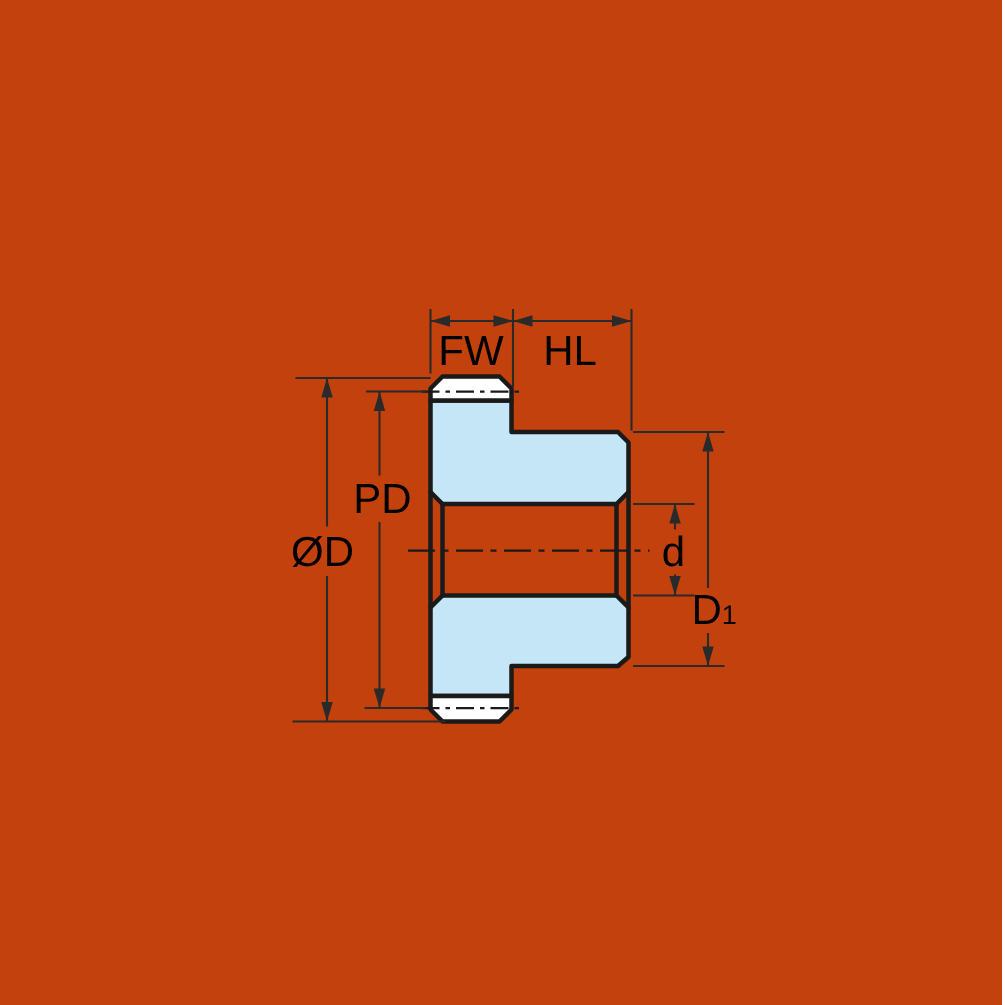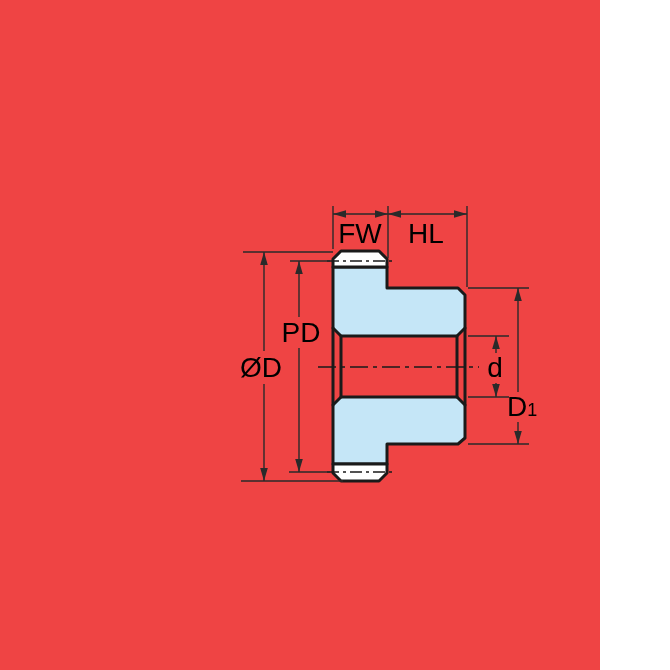--- a/index.html
+++ b/index.html
@@ -6,24 +6,23 @@
     margin: 0;
     padding: 0;
     background: #ffffff;
     width: 670px;
     height: 670px;
     overflow: hidden;
     font-family: "Liberation Sans", sans-serif;
   }
   #stage {
     position: relative;
-    width: 554px;
+    width: 668px;
     height: 670px;
-    background: #ef4444;
-    padding-left: 46px;
+    background: #c2410c;
   }
   svg { display: block; }
   text {
     font-family: "Liberation Sans", sans-serif;
     fill: #000000;
   }
   .dim-label { font-size: 28px; }
   .part-outline {
     stroke: #1a1a1a;
     stroke-width: 3;

